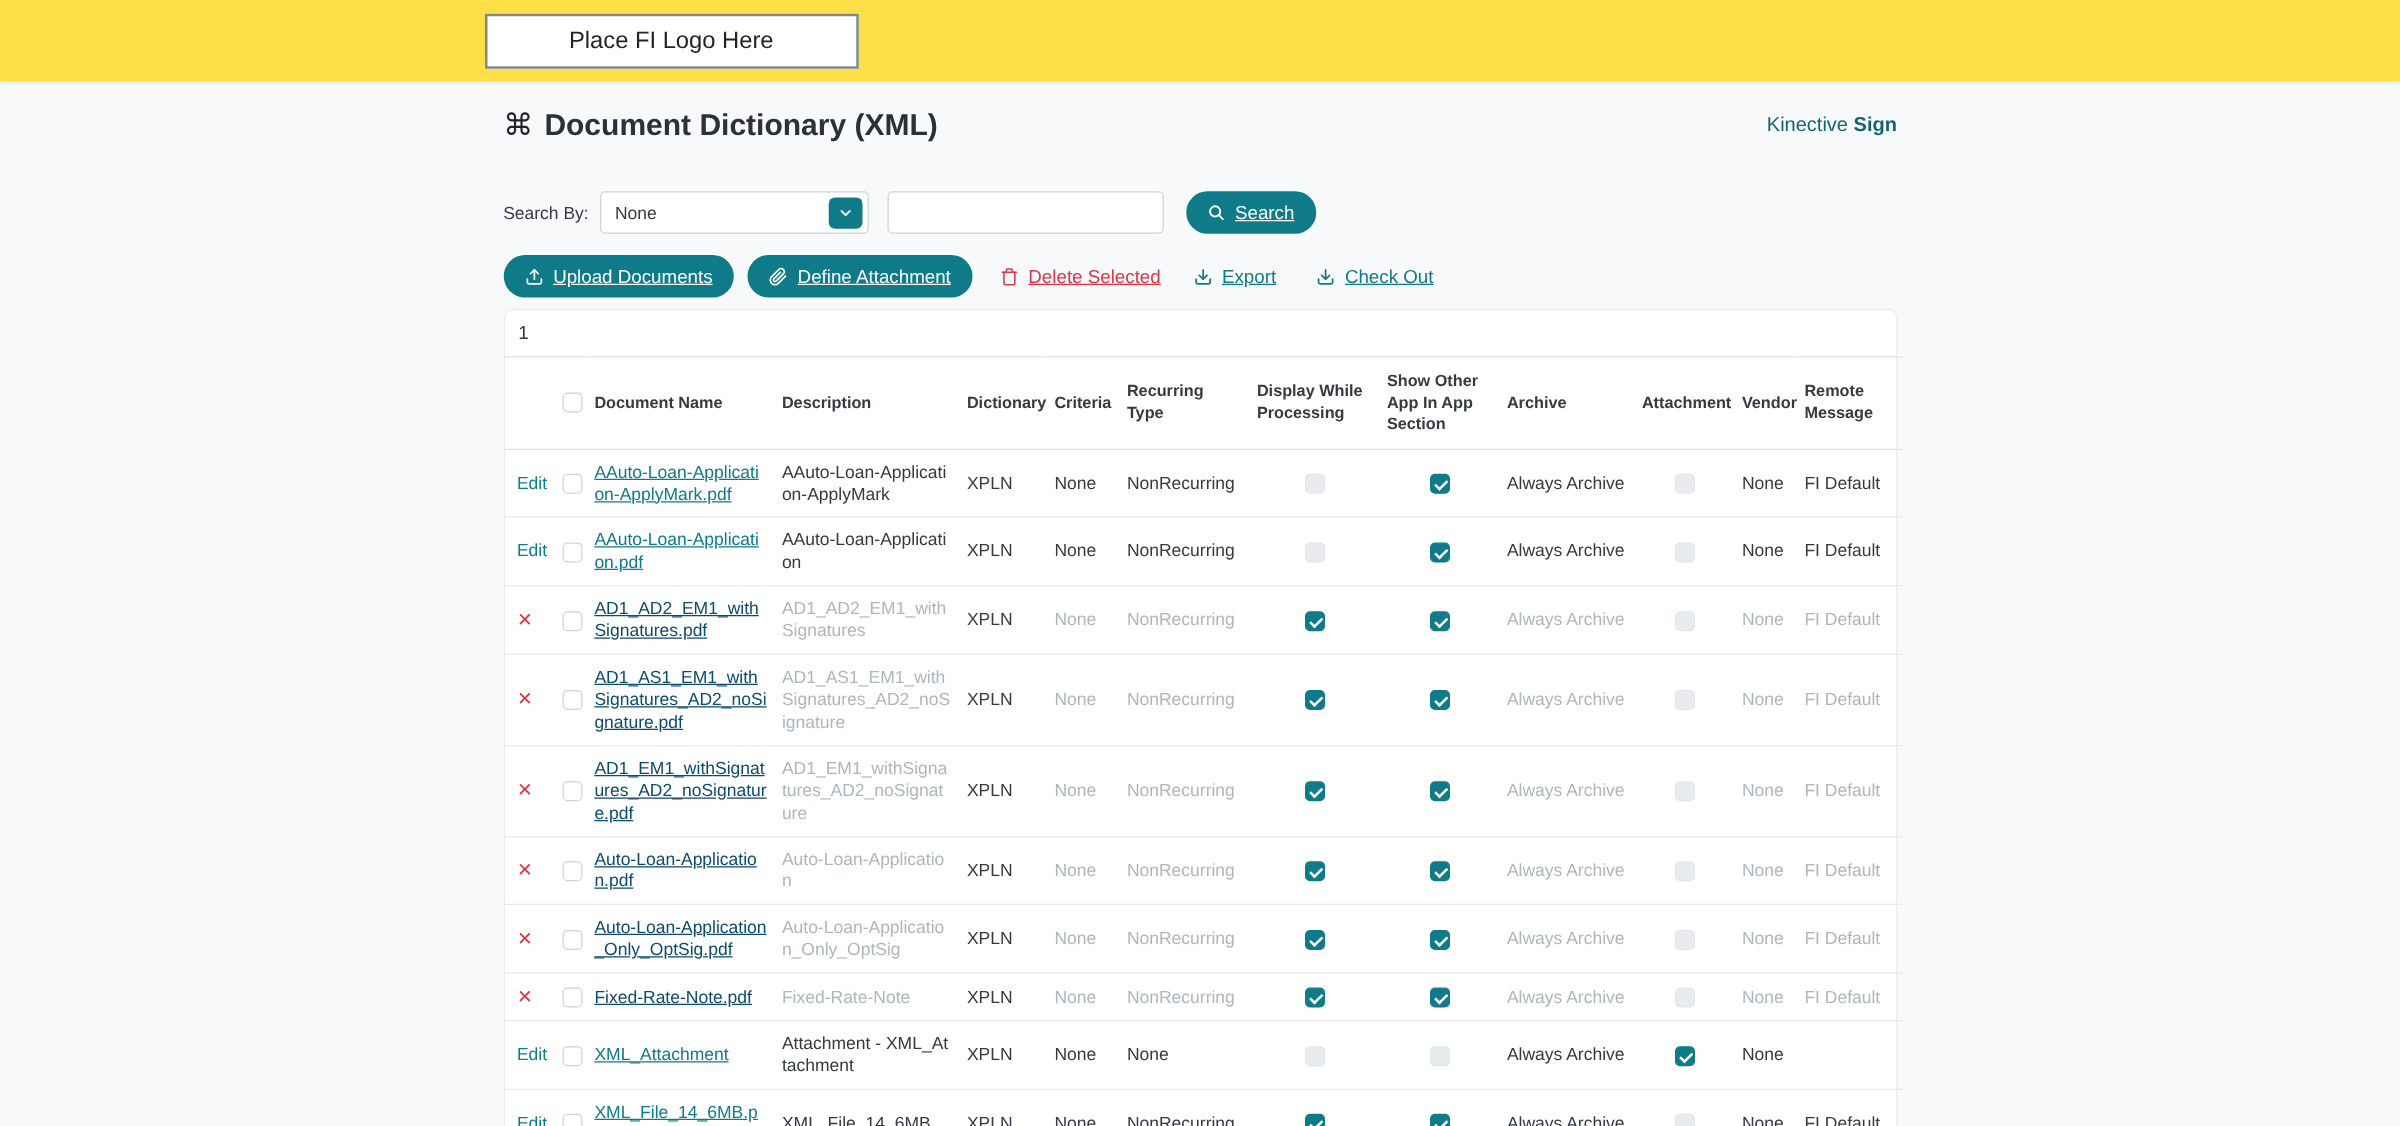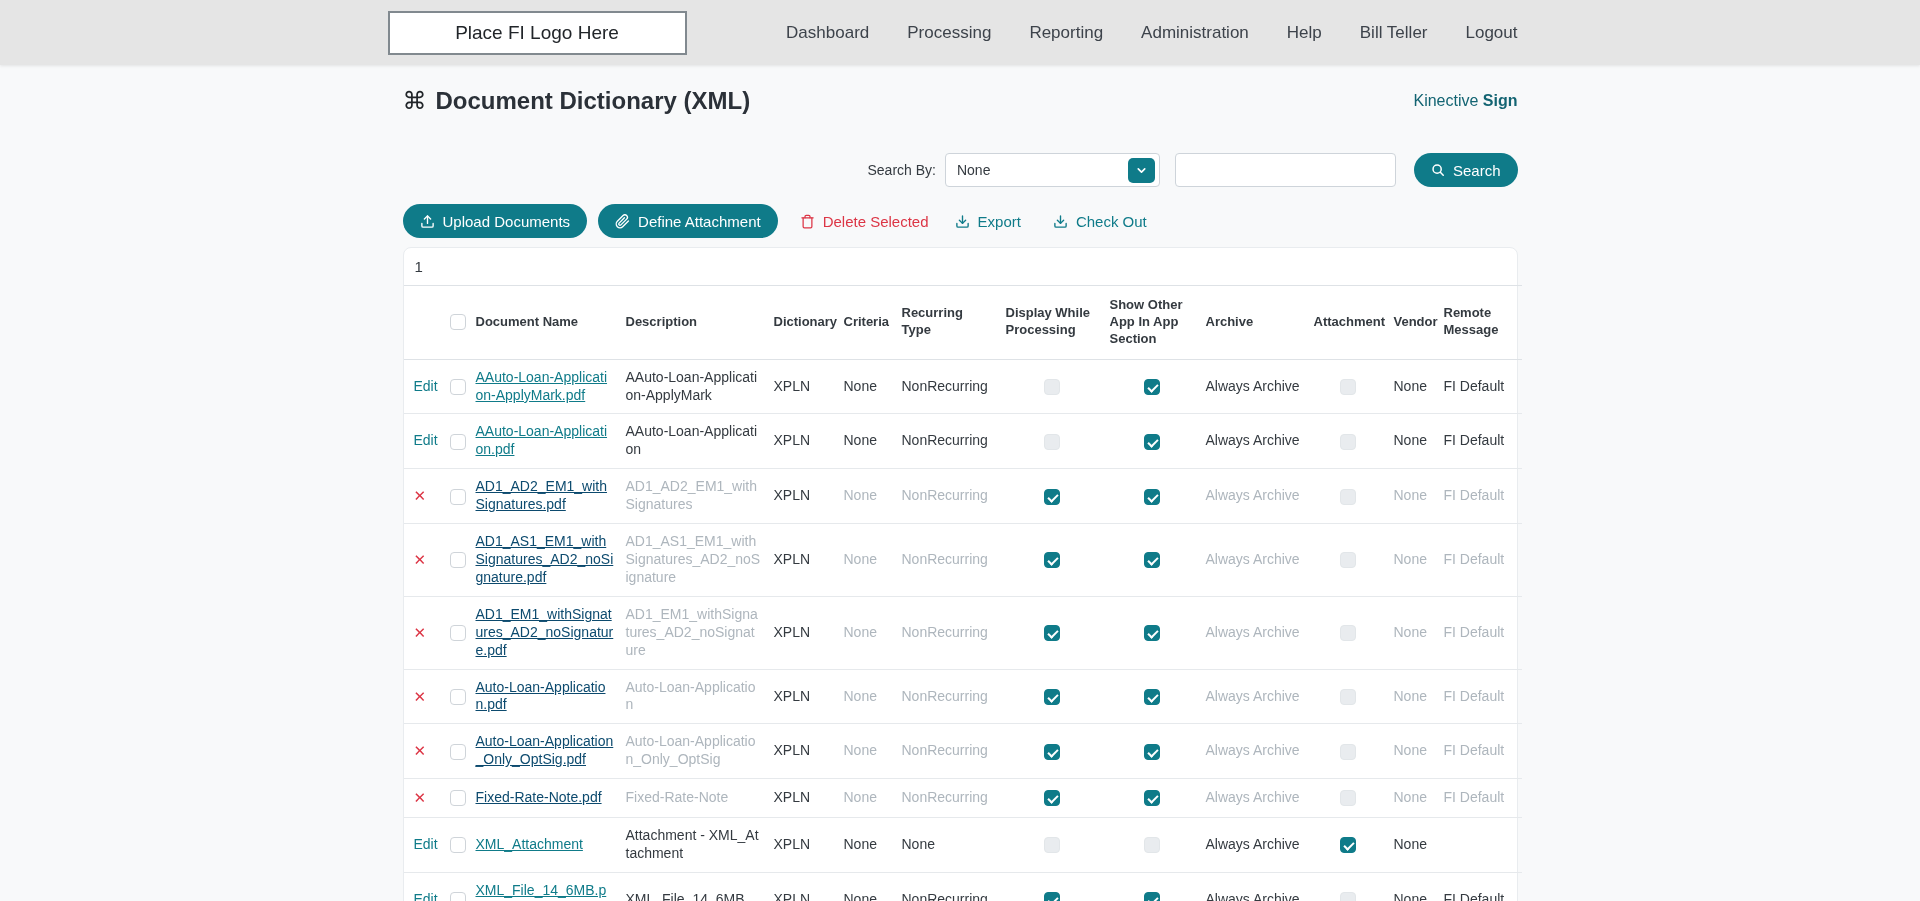--- a/index.html
+++ b/index.html
@@ -9,21 +9,21 @@
   }
   *{box-sizing:border-box;margin:0;padding:0;}
   html,body{width:100%;}
   body{
     font-family:"Liberation Sans",sans-serif;
     background:#f8f9fa;
     color:#343a40;
     min-height:901px;
   }
   .navbar{
-    background:#e5e5e5;
+    background:#fde047;
     height:65px;
     box-shadow:0 1px 3px rgba(0,0,0,.09);
     position:relative;
     z-index:2;
   }
   .navbar-inner{
     width:1115px;margin:0 auto;height:100%;
     display:flex;align-items:center;justify-content:space-between;
   }
   .logo-box{
@@ -41,21 +41,21 @@
   }
   .main{width:1115px;margin:0 auto;padding-top:22px;}
   .title-row{display:flex;justify-content:space-between;align-items:center;}
   .page-title{
     font-size:24px;font-weight:700;color:#2b3138;
     display:flex;align-items:center;gap:9px;
   }
   .cmd-icon{font-weight:400;font-size:24px;color:#212529;line-height:1;}
   .brand{font-size:16px;color:var(--brand);}
   .brand .bold{font-weight:700;}
-  .search-row{margin-top:38px;display:flex;align-items:center;justify-content:flex-end;}
+  .search-row{margin-top:38px;display:flex;align-items:center;}
   .search-label{font-size:14px;color:#343a40;margin-right:9px;}
   .select-box{
     position:relative;width:215px;height:34px;background:#fff;
     border:1px solid #ced4da;border-radius:4px;
     display:flex;align-items:center;
     padding:0 38px 0 11px;font-size:14px;color:#343a40;cursor:pointer;
   }
   .select-caret{
     position:absolute;right:4px;top:4px;width:27px;height:25px;
     background:var(--accent);border-radius:5px;color:#fff;
@@ -64,20 +64,21 @@
   .search-input{
     width:221px;height:34px;margin-left:15px;
     border:1px solid #ced4da;border-radius:4px;background:#fff;
     padding:0 10px;font-size:14px;font-family:inherit;color:#343a40;
   }
   .btn{
     display:inline-flex;align-items:center;gap:8px;height:34px;
     padding:0 17px;border:none;border-radius:17px;
     font-size:15px;font-family:inherit;cursor:pointer;background:transparent;
     white-space:nowrap;
+    text-decoration:underline;
   }
   .btn-solid{background:var(--accent);color:#fff;}
   .btn-text{padding:0;border-radius:0;justify-content:center;}
   .btn-danger-text{color:var(--danger);}
   .btn-accent-text{color:var(--accent);}
   .search-btn{margin-left:18px;}
   .toolbar{margin-top:17px;display:flex;align-items:center;}
   .toolbar .gap-s{margin-left:11px;}
   .toolbar .gap-m{margin-left:22px;}
   .toolbar .gap-l{margin-left:26px;}
@@ -122,29 +123,20 @@
   }
 </style>
 </head>
 <body>
 
 <header class="navbar">
   <div class="navbar-inner">
     <div class="logo-box">
       <span>Place FI Logo Here</span>
     </div>
-    <nav class="nav-links">
-      <a>Dashboard</a>
-      <a>Processing</a>
-      <a>Reporting</a>
-      <a>Administration</a>
-      <a>Help</a>
-      <a>Bill Teller</a>
-      <a>Logout</a>
-    </nav>
   </div>
 </header>
 
 <main class="main">
 
   <div class="title-row">
     <h1 class="page-title">
       <span class="cmd-icon">⌘</span>
       <span>Document Dictionary (XML)</span>
     </h1>

